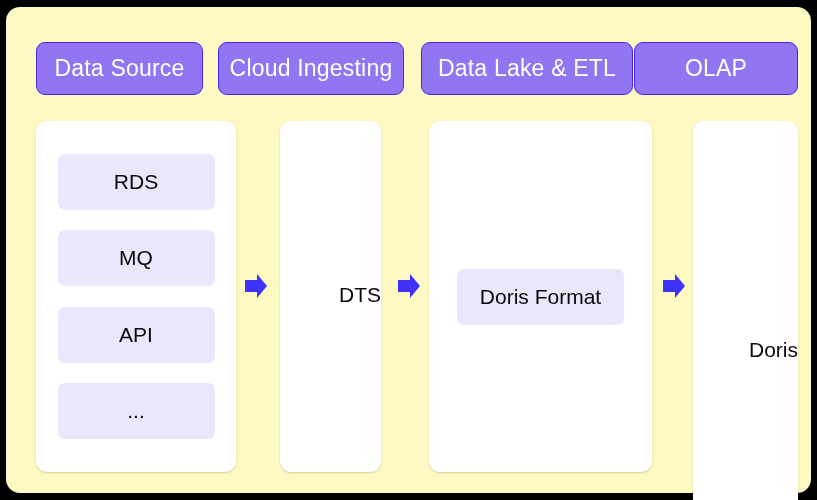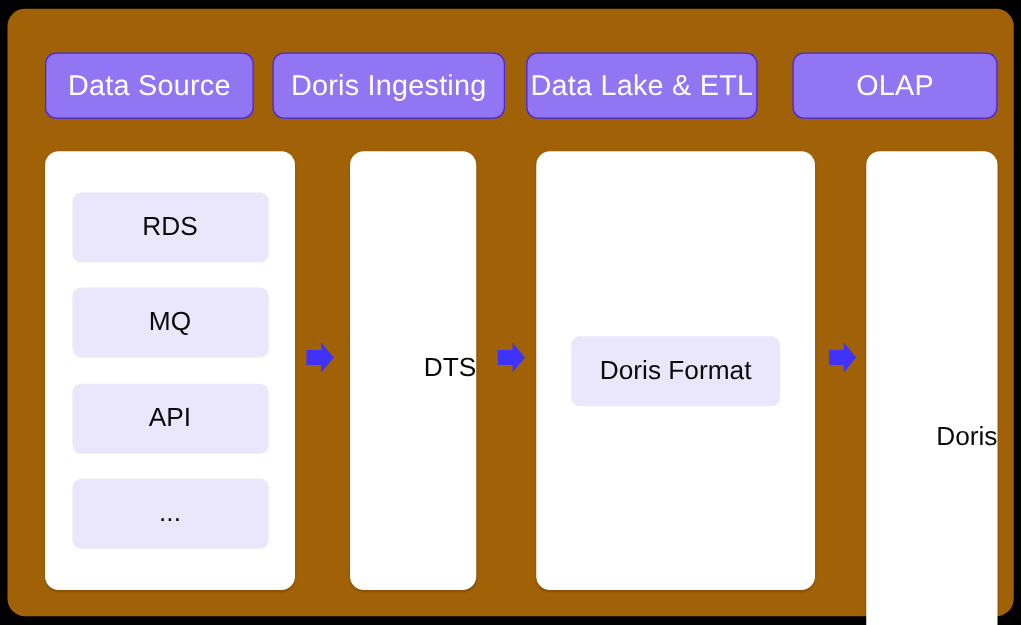--- a/index.html
+++ b/index.html
@@ -21,21 +21,21 @@
     background: #000000;
   }
 
   
   #panel {
     position: absolute;
     left: 6px;
     top: 7px;
     width: 805px;
     height: 486px;
-    background: #a16207;
+    background: #fef9c3;
     border-radius: 14px;
     box-sizing: border-box;
   }
 
   
   .pill {
     position: absolute;
     top: 35px;
     height: 53px;
     background: #9175f2;
@@ -45,21 +45,21 @@
     display: flex;
     align-items: center;
     justify-content: center;
     color: #ffffff;
     font-size: 23px;
     letter-spacing: 0.2px;
     white-space: nowrap;
   }
   .pill-0 { left: 30px;  width: 167px; }
   .pill-1 { left: 212px; width: 186px; }
-  .pill-2 { left: 415px; width: 185px; }
+  .pill-2 { left: 415px; width: 212px; }
   .pill-3 { left: 628px; width: 164px; }
 
   
   .card {
     position: absolute;
     background: #ffffff;
     border-radius: 11px;
     box-sizing: border-box;
     box-shadow: 0 1px 2px rgba(0,0,0,0.18);
   }
@@ -124,21 +124,21 @@
 </head>
 <body>
 
 <div id="diagram-frame">
   <div id="panel">
 
     <div class="pill pill-0">
       <span>Data Source</span>
     </div>
     <div class="pill pill-1">
-      <span>Doris Ingesting</span>
+      <span>Cloud Ingesting</span>
     </div>
     <div class="pill pill-2">
       <span>Data Lake &amp; ETL</span>
     </div>
     <div class="pill pill-3">
       <span>OLAP</span>
     </div>
 
     <div class="card card-0">
       <div class="card-items">

